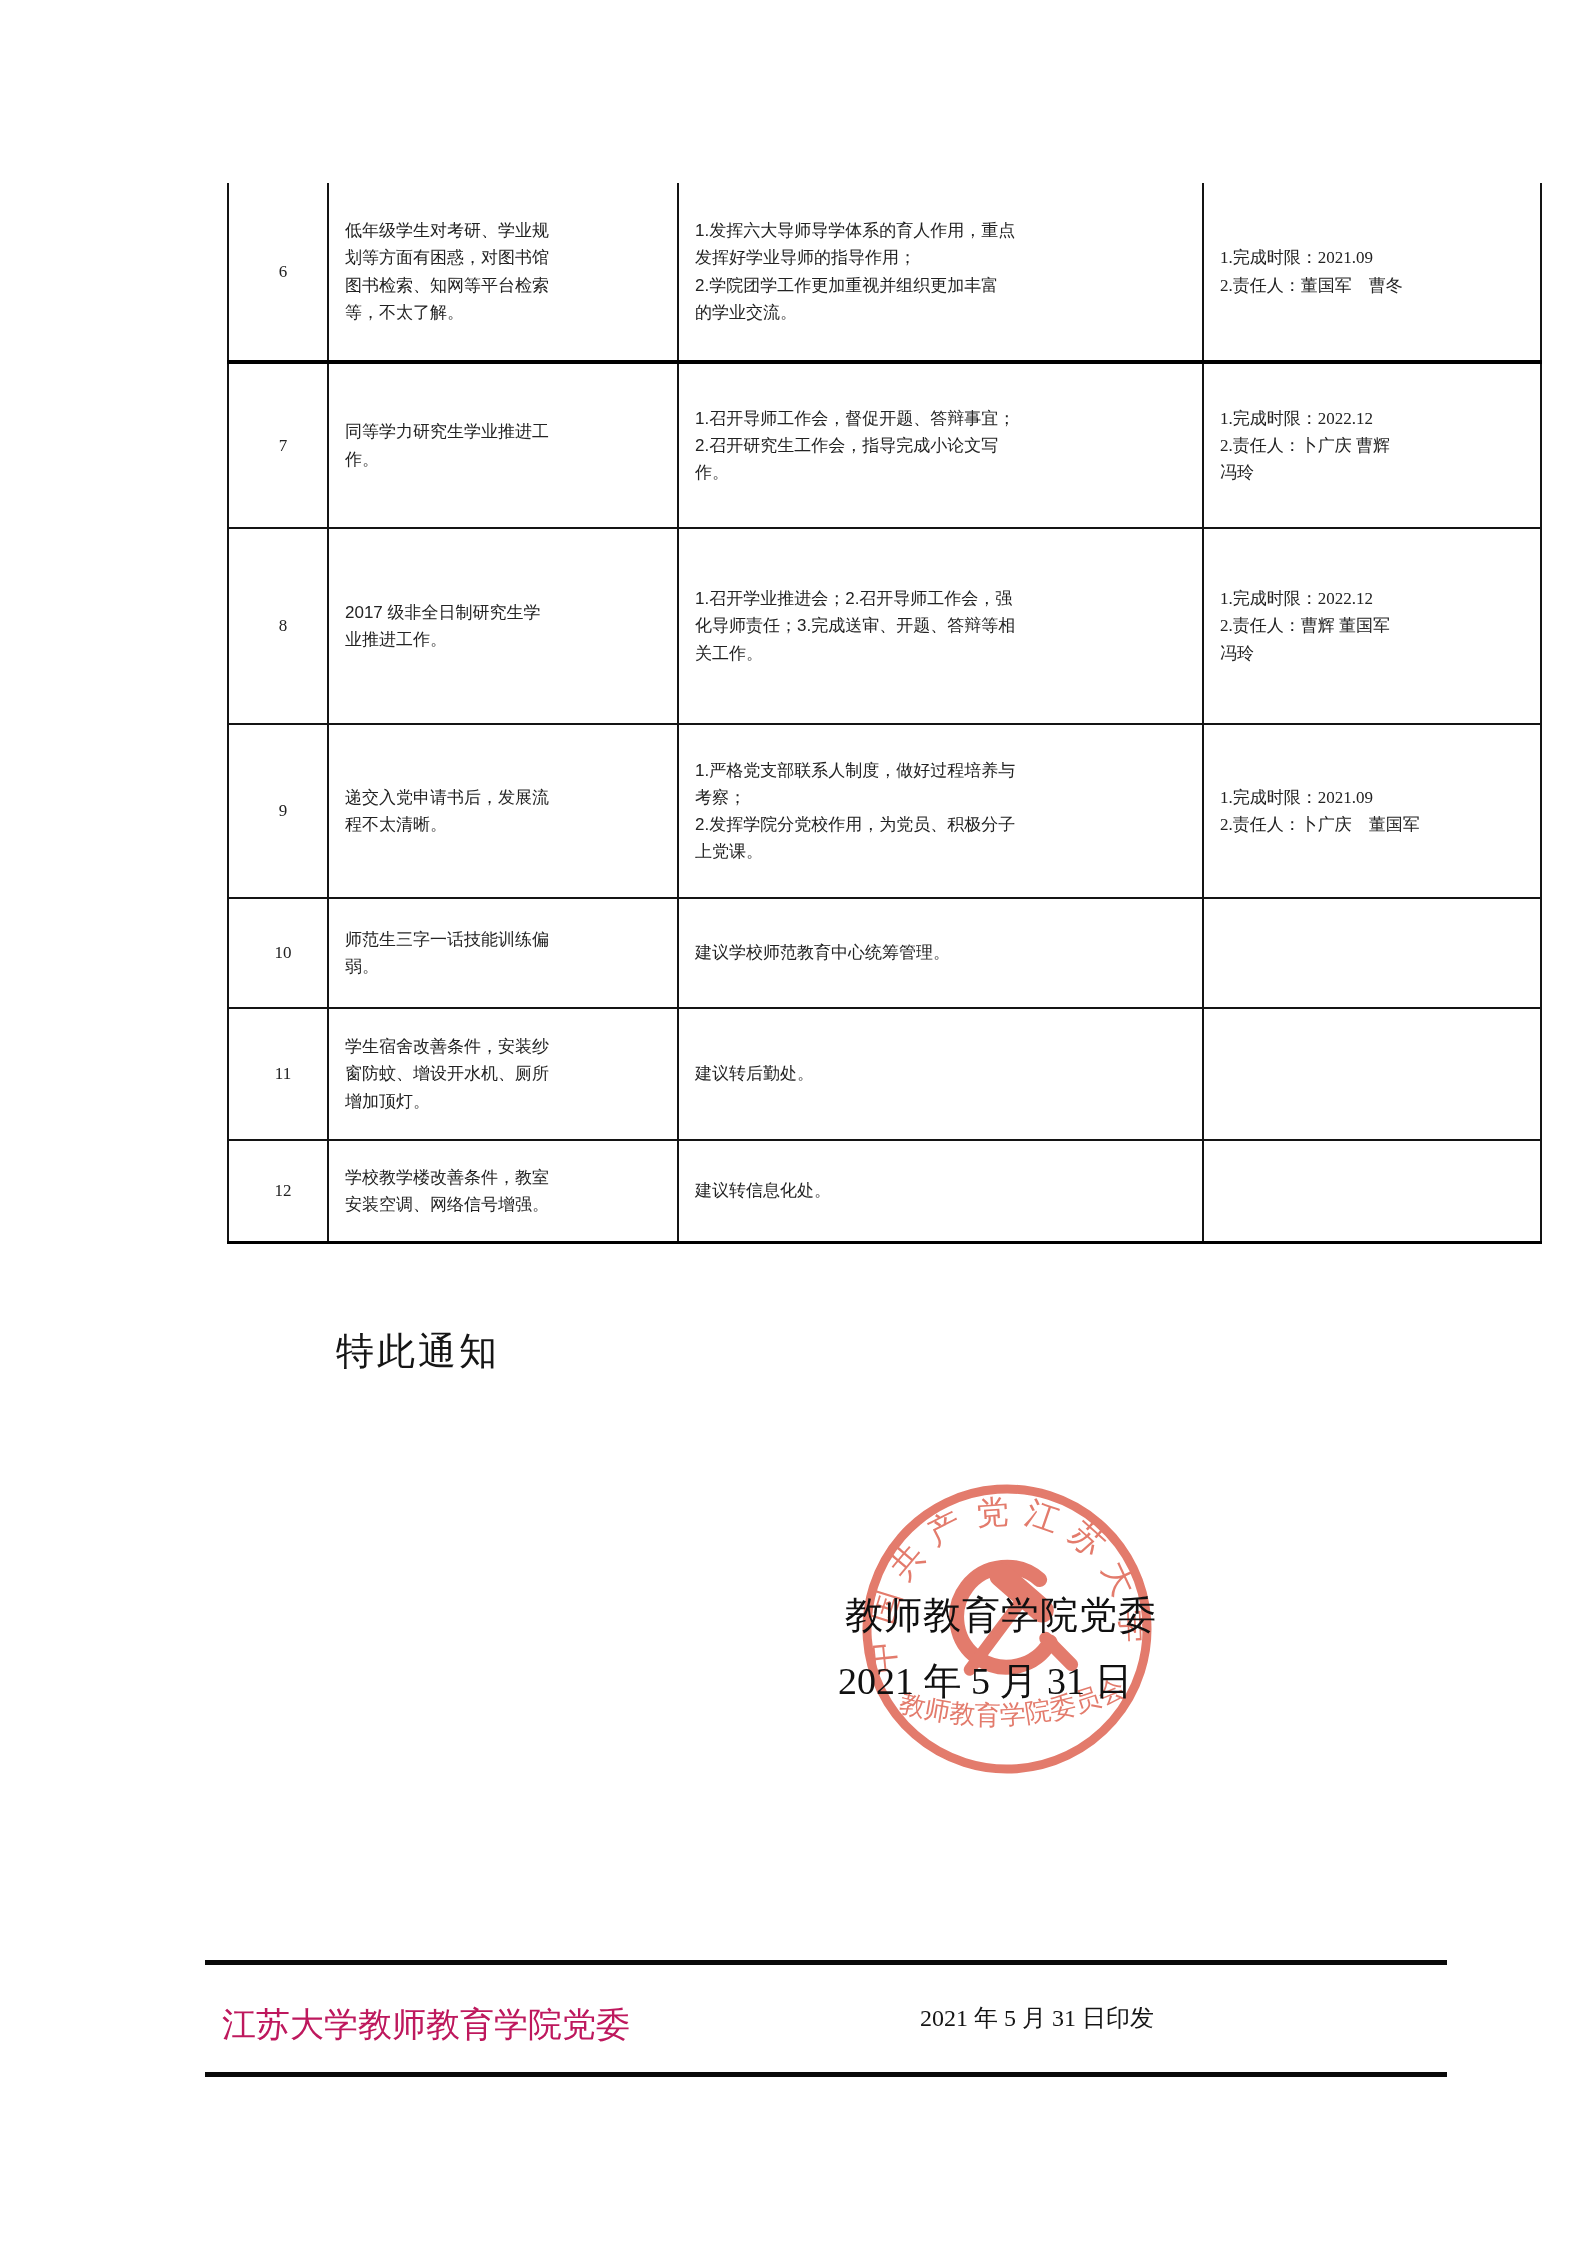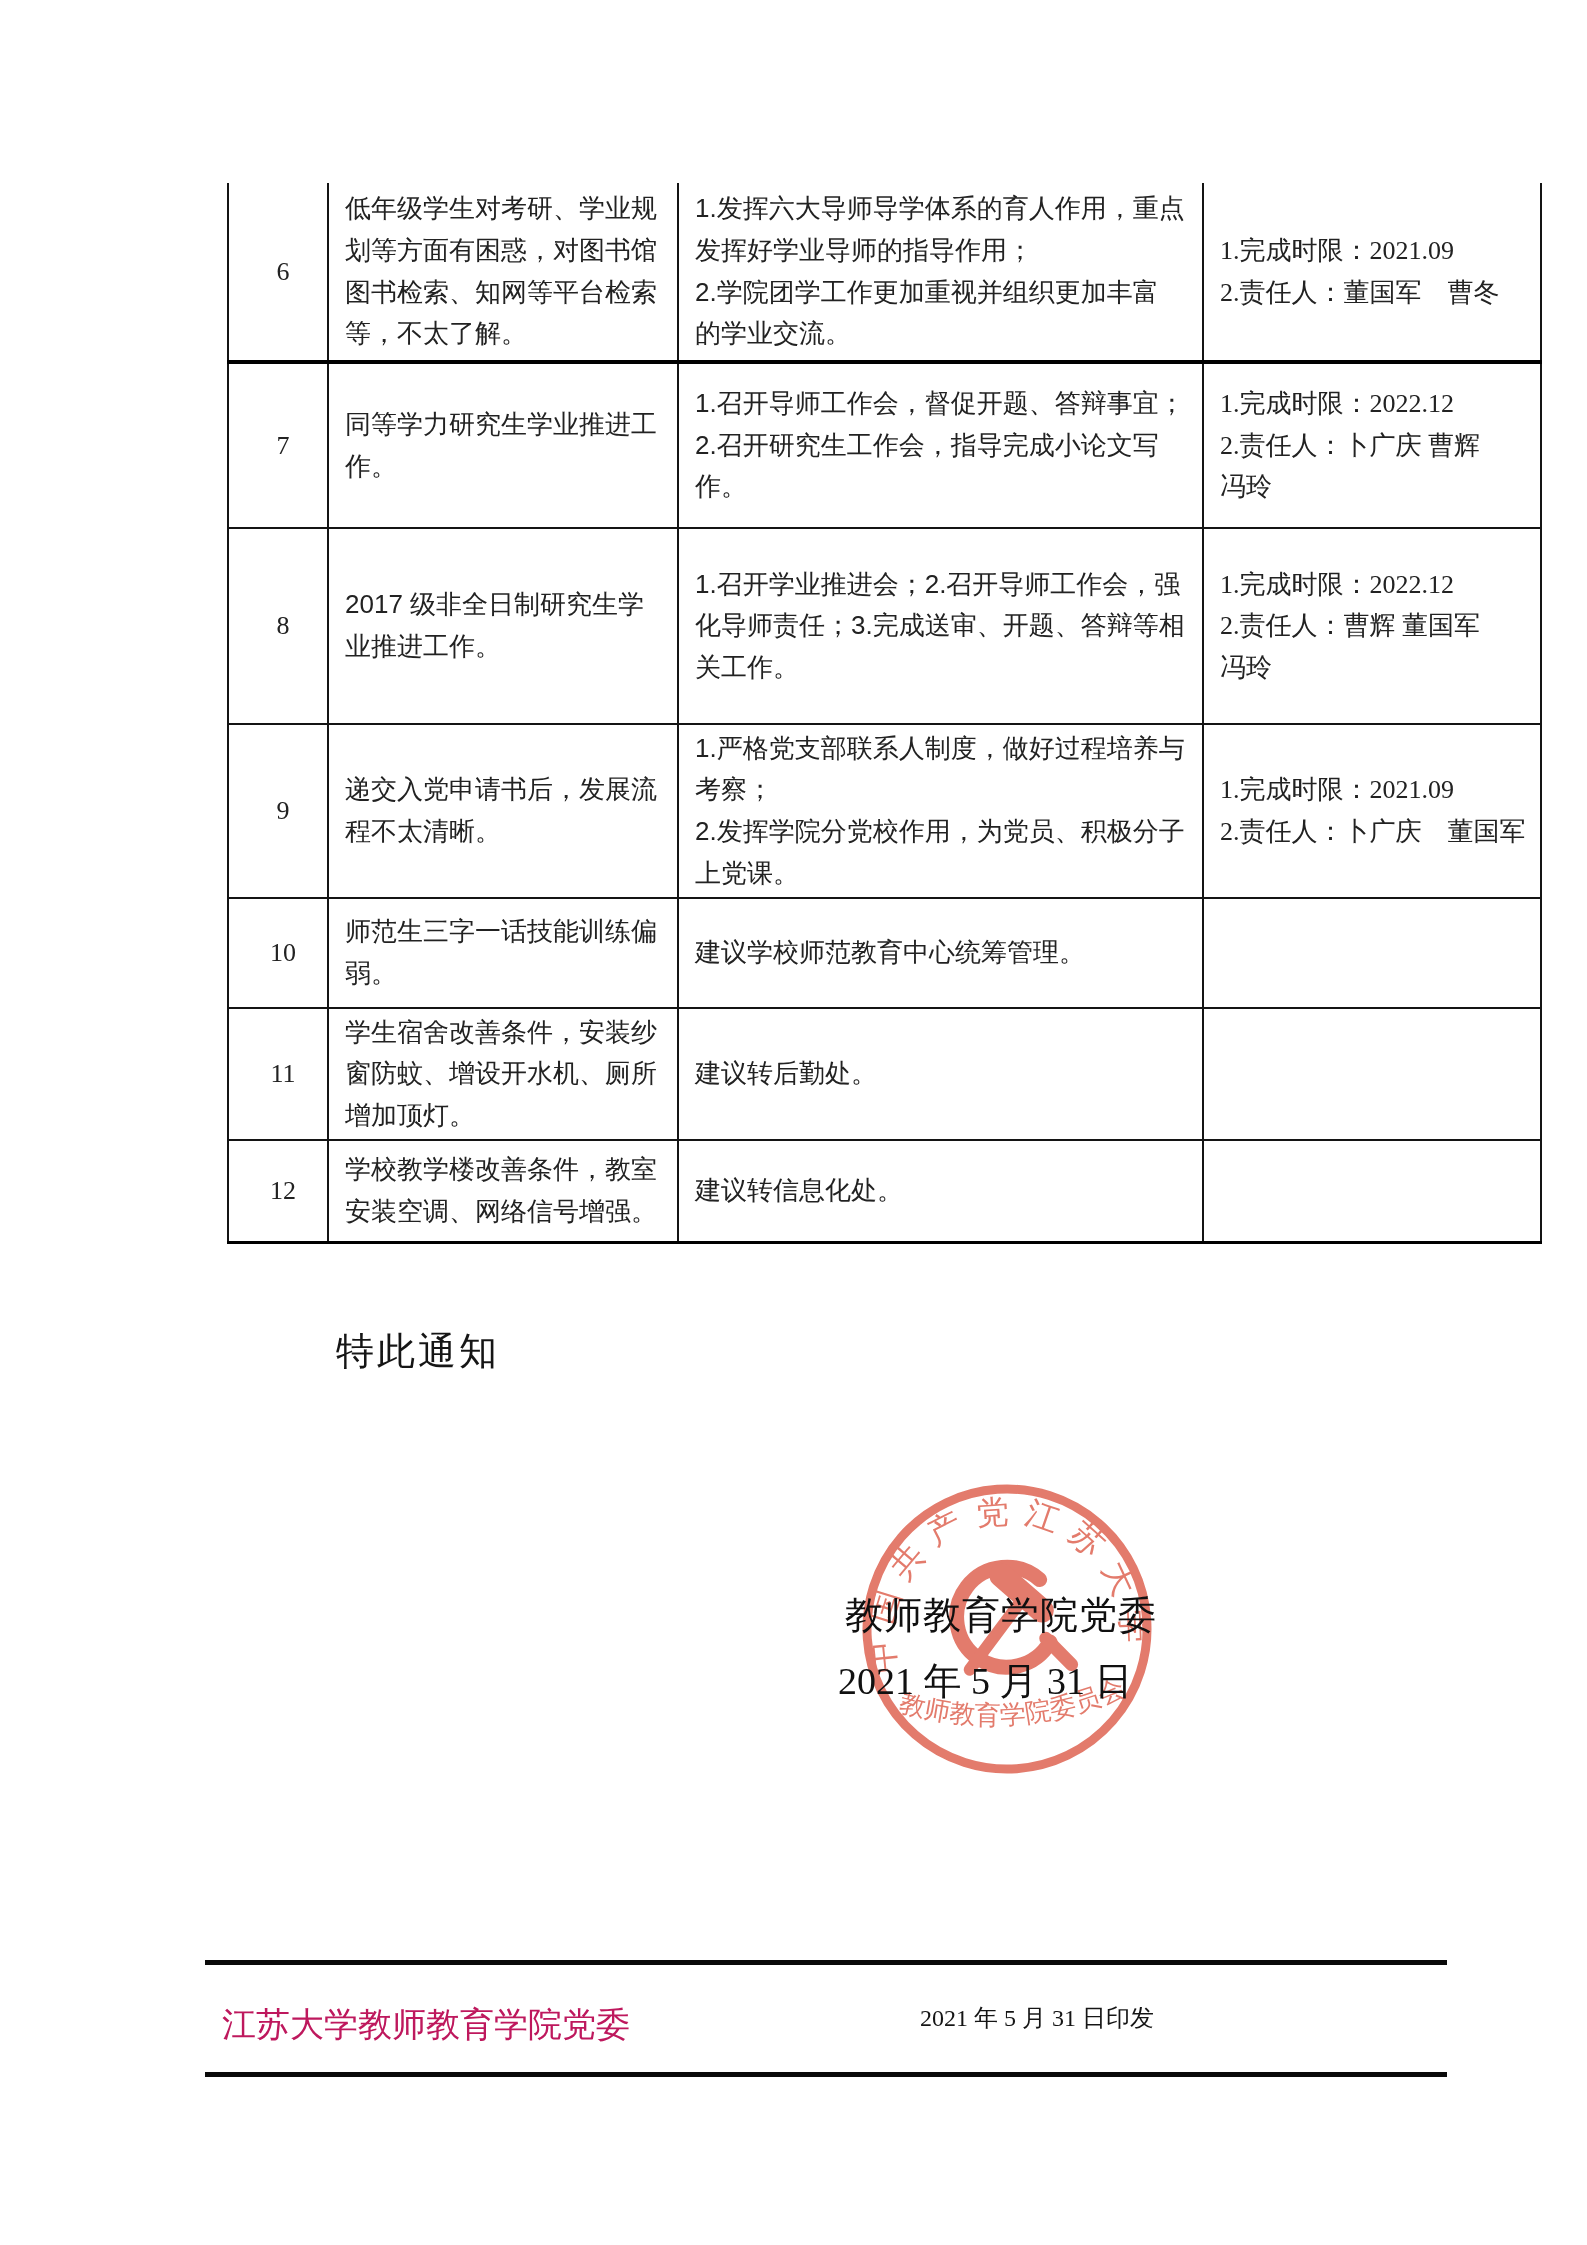--- a/index.html
+++ b/index.html
@@ -14,21 +14,21 @@
   
   table.doc-table{
     position:absolute;left:227px;top:183px;
     width:1313px;
     border-collapse:collapse;table-layout:fixed;
   }
   table.doc-table td{
     border:2px solid #141414;
     vertical-align:middle;
     white-space:pre-line;
-    font-size:26px;line-height:1.6;
+    font-size:17px;line-height:1.6;
     padding:2px 6px 2px 16px;
     overflow:hidden;
     color:#222;
   }
   table.doc-table tr.row-a td{border-top:none;border-bottom:4px solid #000;}
   table.doc-table tr:last-child td{border-bottom:3px solid #000;}
   td.num{
     font-family:"Liberation Serif","DejaVu Serif",serif;
     font-size:29px;text-align:center;padding:0;white-space:normal;
   }

